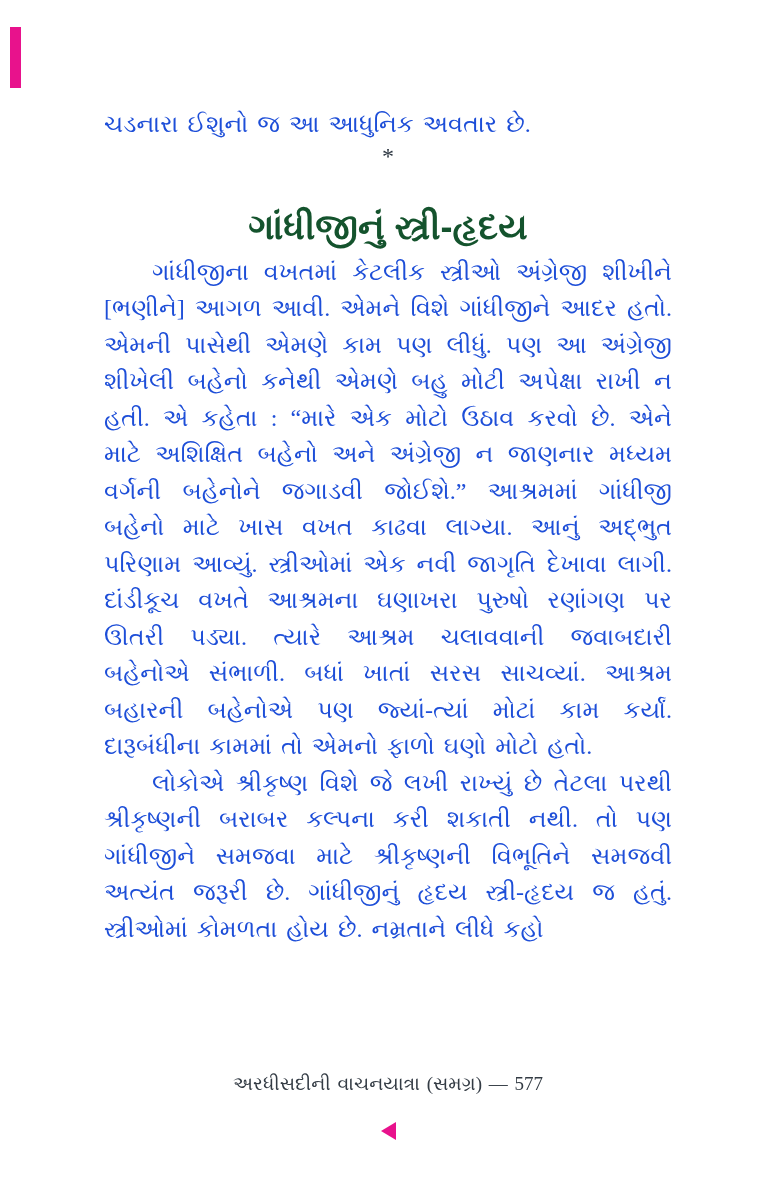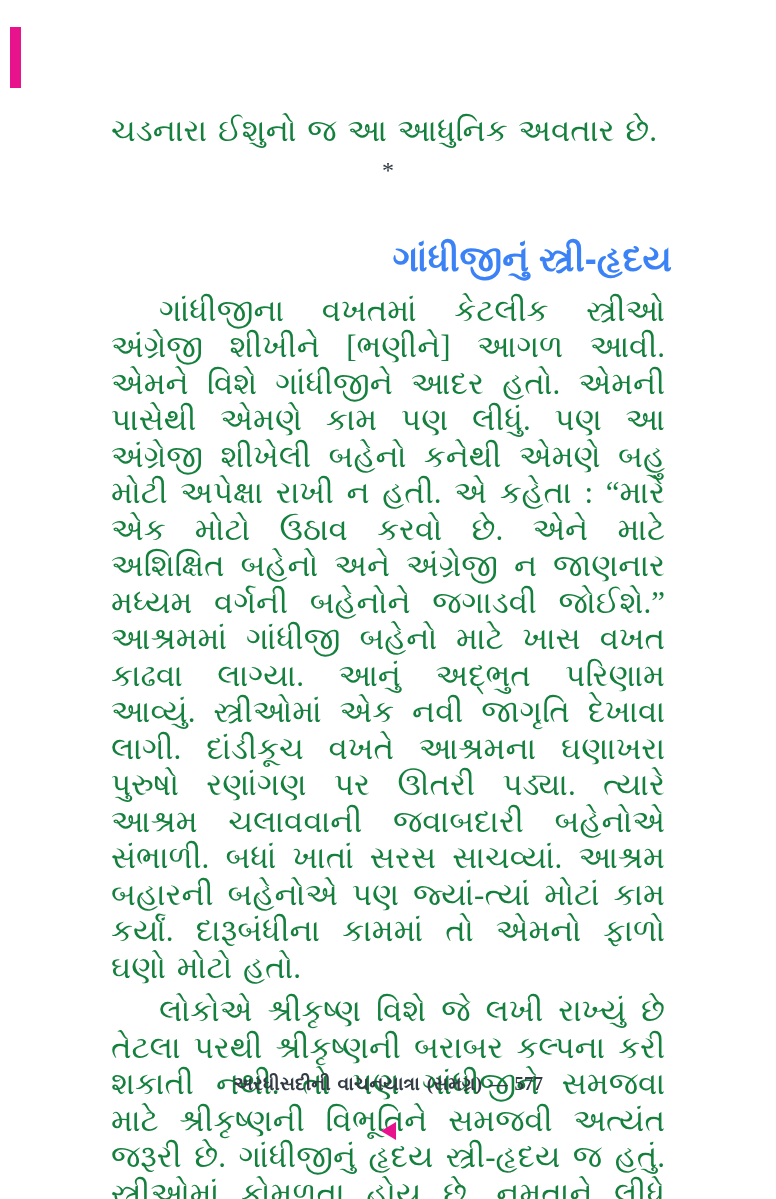--- a/index.html
+++ b/index.html
@@ -25,58 +25,57 @@
 
   .text-column {
     position: absolute;
     left: 104px;
     top: 106px;
     width: 568px;
     color: #2b3540;
   }
 
   p.body {
-    margin: 7px;
-    font-size: 31px;
+    margin: 0;
+    font-size: 24px;
     line-height: 36.5px;
     text-align: justify;
-    color: #15803d;
+    color: #1d4ed8;
     word-spacing: 3px;
   }
   p.body.indent { text-indent: 48px; }
   p.body.continuation { text-align: left; }
 
   .separator {
     height: 27px;
     line-height: 27px;
     text-align: center;
     font-size: 24px;
     color: #2b3540;
   }
 
   h1.title {
-    margin: 48px 0 0 0;
+    margin: 30px 0 0 0;
     height: 54px;
     line-height: 54px;
-    text-align: right;
+    text-align: center;
     font-size: 36px;
     font-weight: bold;
-    color: #3b82f6;
+    color: #14532d;
     font-family: "Liberation Sans", sans-serif;
   }
 
   .after-title { margin-top: 18px; }
 
   .page-footer {
     position: absolute;
     left: 0;
     top: 1072px;
     width: 776px;
     text-align: center;
-    font-weight: bold;
   }
   .footer-text {
     font-size: 19px;
     line-height: 24px;
     color: #333b44;
     word-spacing: 2px;
   }
   .nav-triangle {
     margin: 26px auto 0 auto;
     width: 0;

